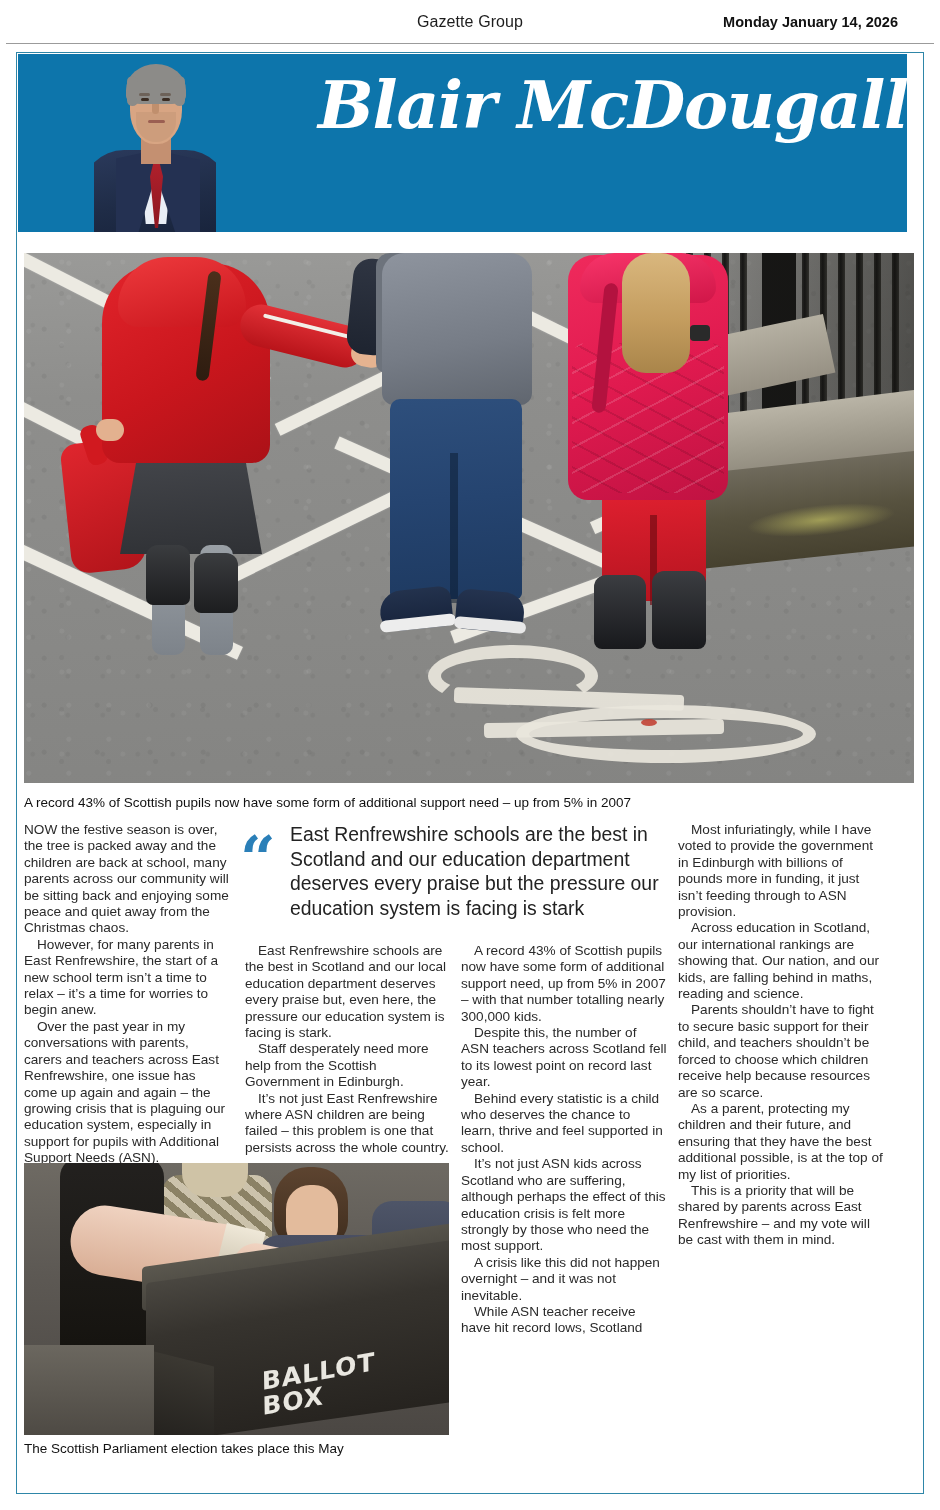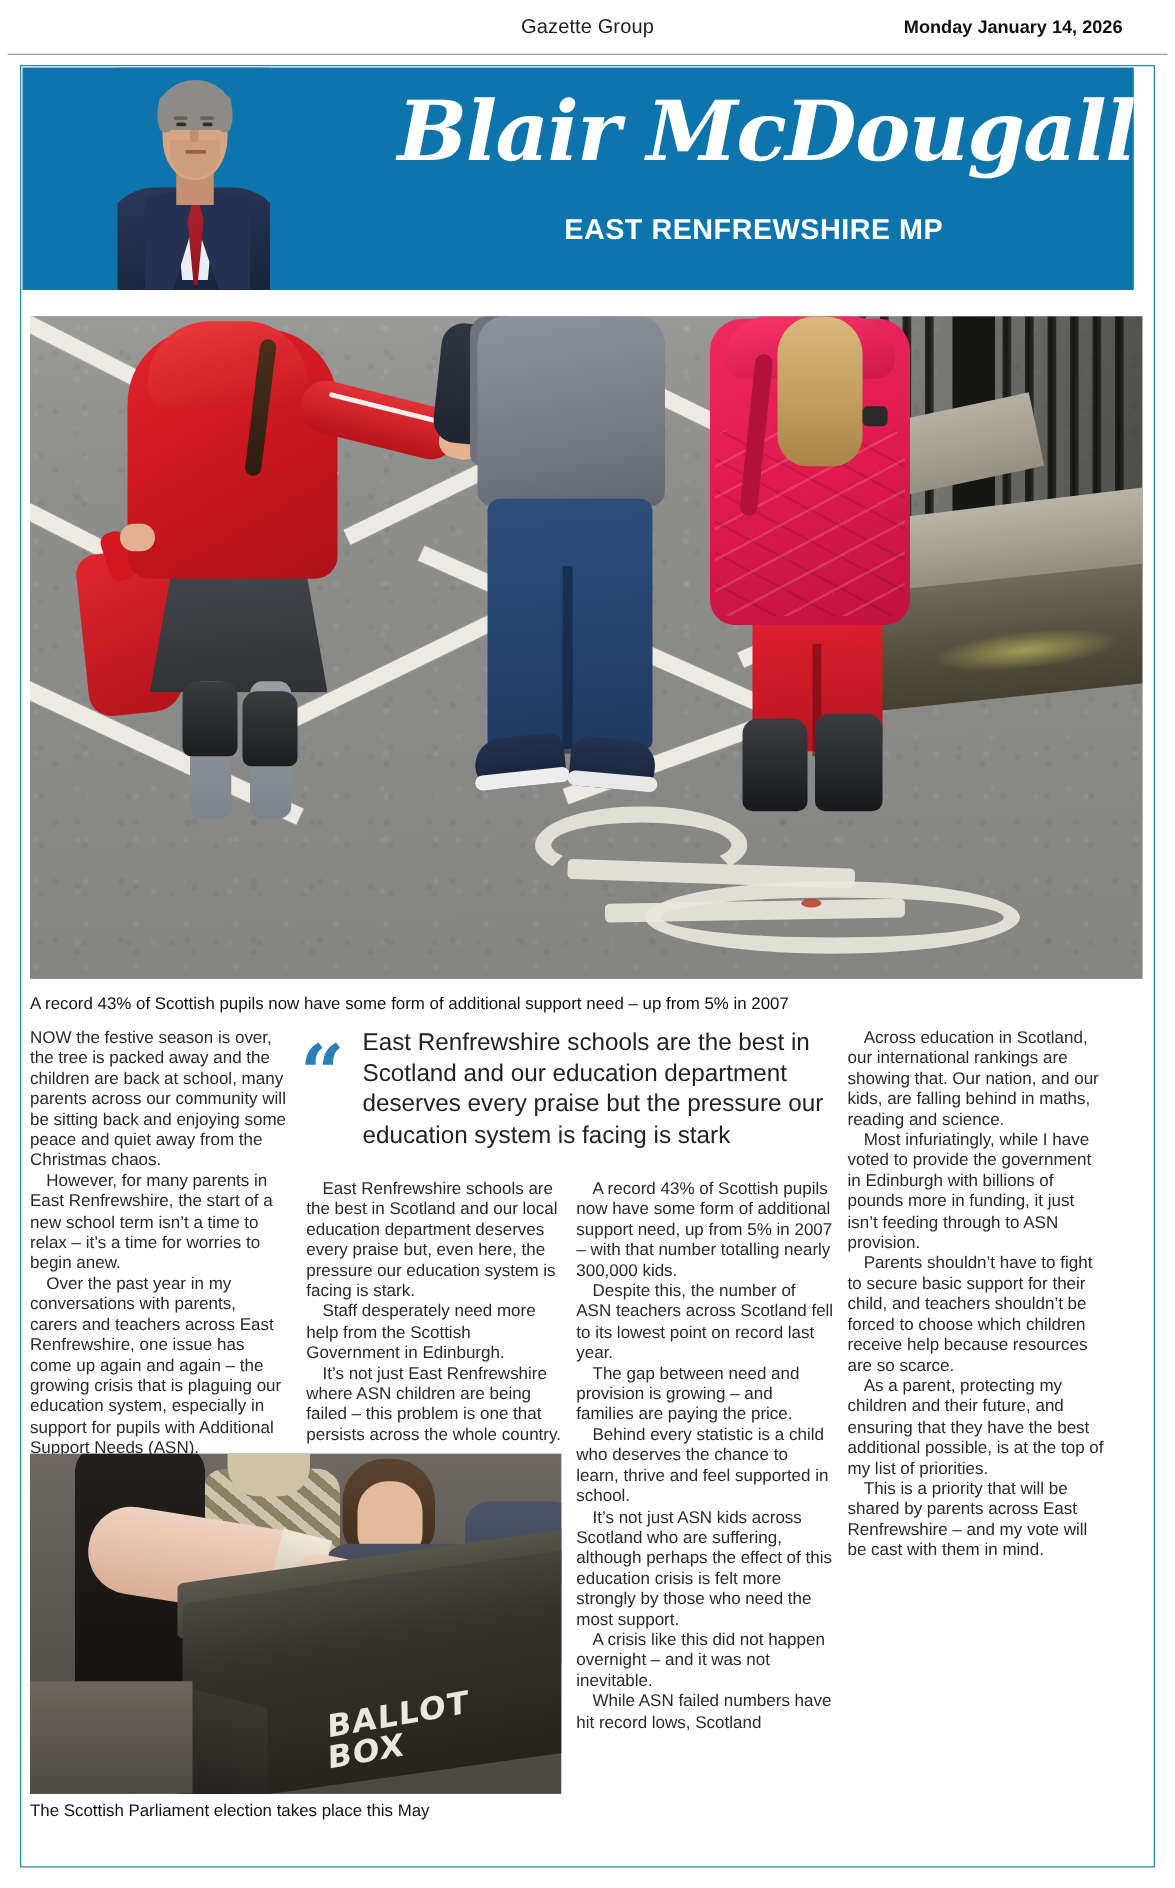--- a/index.html
+++ b/index.html
@@ -596,21 +596,20 @@
       <div class="mp-brow-l"></div>
       <div class="mp-brow-r"></div>
       <div class="mp-eye-l"></div>
       <div class="mp-eye-r"></div>
       <div class="mp-nose"></div>
       <div class="mp-mouth"></div>
     </div>
   </div>
 
   <div class="masthead-name">Blair McDougall</div>
-  <div class="masthead-sub">EAST RENFREWSHIRE MP</div>
 </div>
 
 <div class="hero">
   <div class="road"></div>
 
   <div class="zig" style="left:-40px;top:56px;width:300px;height:13px;transform:rotate(27deg);"></div>
   <div class="zig" style="left:-60px;top:196px;width:300px;height:13px;transform:rotate(27deg);"></div>
   <div class="zig" style="left:-70px;top:330px;width:300px;height:14px;transform:rotate(25deg);"></div>
   <div class="zig" style="left:242px;top:120px;width:230px;height:13px;transform:rotate(-26deg);"></div>
   <div class="zig" style="left:196px;top:262px;width:250px;height:13px;transform:rotate(-26deg);"></div>
@@ -705,29 +704,28 @@
     <p>Over the past year in my conversations with parents, carers and teachers across East Renfrewshire, one issue has come up again and again – the growing crisis that is plaguing our education system, especially in support for pupils with Additional Support Needs (ASN).</p>
   </div>
 <div class="col" id="col2">
     <p>East Renfrewshire schools are the best in Scotland and our local education department deserves every praise but, even here, the pressure our education system is facing is stark.</p>
     <p>Staff desperately need more help from the Scottish Government in Edinburgh.</p>
     <p>It’s not just East Renfrewshire where ASN children are being failed – this problem is one that persists across the whole country.</p>
   </div>
 <div class="col" id="col3">
     <p>A record 43% of Scottish pupils now have some form of additional support need, up from 5% in 2007 – with that number totalling nearly 300,000 kids.</p>
     <p>Despite this, the number of ASN teachers across Scotland fell to its lowest point on record last year.</p>
-    <p>The gap between need and provision is growing – and families are paying the price.</p>
     <p>Behind every statistic is a child who deserves the chance to learn, thrive and feel supported in school.</p>
     <p>It’s not just ASN kids across Scotland who are suffering, although perhaps the effect of this education crisis is felt more strongly by those who need the most support.</p>
     <p>A crisis like this did not happen overnight – and it was not inevitable.</p>
-    <p>While ASN failed numbers have hit record lows, Scotland</p>
+    <p>While ASN teacher receive have hit record lows, Scotland</p>
   </div>
 <div class="col" id="col4">
+    <p>Most infuriatingly, while I have voted to provide the government in Edinburgh with billions of pounds more in funding, it just isn’t feeding through to ASN provision.</p>
     <p>Across education in Scotland, our international rankings are showing that. Our nation, and our kids, are falling behind in maths, reading and science.</p>
-    <p>Most infuriatingly, while I have voted to provide the government in Edinburgh with billions of pounds more in funding, it just isn’t feeding through to ASN provision.</p>
     <p>Parents shouldn’t have to fight to secure basic support for their child, and teachers shouldn’t be forced to choose which children receive help because resources are so scarce.</p>
     <p>As a parent, protecting my children and their future, and ensuring that they have the best additional possible, is at the top of my list of priorities.</p>
     <p>This is a priority that will be shared by parents across East Renfrewshire – and my vote will be cast with them in mind.</p>
   </div>
 
 <div class="ballot">
   <div class="bl-bg"></div>
   <div class="bl-white-strip"></div>
   <div class="bl-p2"></div>
   <div class="bl-p2h"></div>

